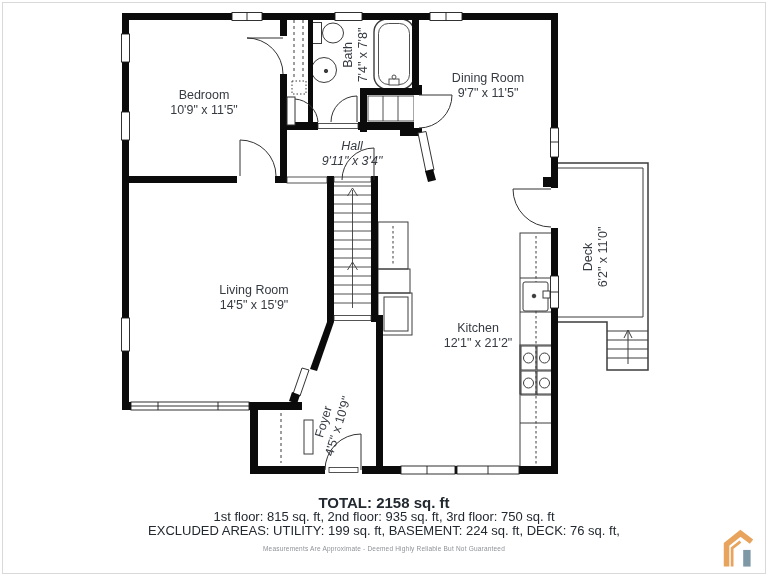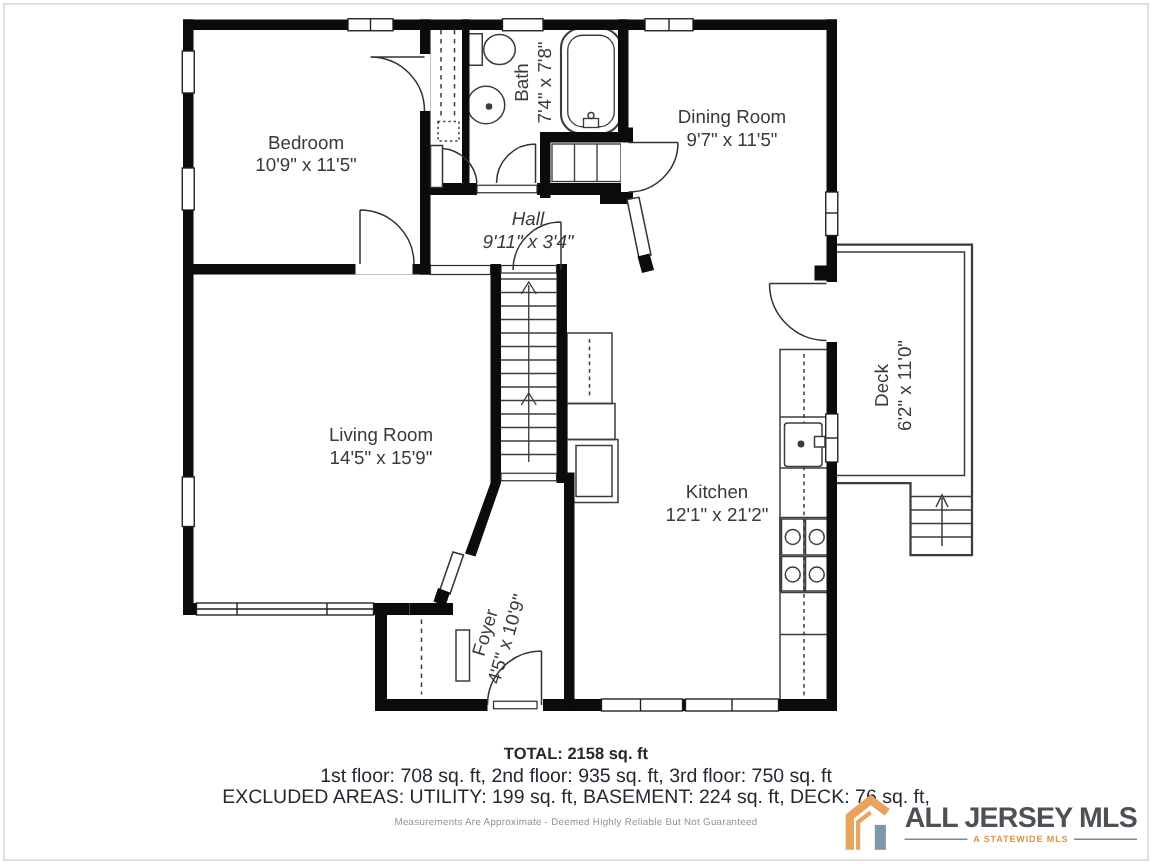--- a/index.html
+++ b/index.html
@@ -7,21 +7,21 @@
        font-family:"Liberation Sans", sans-serif;}
   .canvas{position:absolute;inset:0;background:#fff;}
   .frame{position:absolute;inset:2px;border:1px solid #d9d9d9;pointer-events:none;}
   .plan-svg{position:absolute;left:0;top:0;}
   .room-label{position:absolute;transform:translate(-50%,-50%);text-align:center;
       font-size:12.5px;line-height:1.18;color:#363b42;white-space:nowrap;}
   .room-label.rot90{transform:translate(-50%,-50%) rotate(-90deg);}
   .room-label.rotfoyer{transform:translate(-50%,-50%) rotate(-73deg);}
   .summary{position:absolute;left:0;right:0;top:496px;text-align:center;
       color:#232930;font-size:13px;line-height:14px;}
-  .summary .total{font-weight:bold;font-size:11px;}
+  .summary .total{font-weight:bold;font-size:15px;}
   .summary .disclaimer{font-size:6.5px;color:#8e9297;margin-top:4px;letter-spacing:.2px;}
   .logo{position:absolute;right:10px;bottom:7px;display:flex;align-items:center;gap:5px;}
   .logo-text{display:flex;flex-direction:column;}
   .logo-name{font-size:19px;font-weight:bold;color:#4b5156;letter-spacing:-0.5px;line-height:20px;}
   .logo-tagrow{display:flex;align-items:center;gap:4px;margin-top:1px;}
   .tag-line{height:1px;background:#81868b;flex:1;}
   .tag-text{font-size:6px;font-weight:bold;color:#e0934c;letter-spacing:.6px;white-space:nowrap;}
 </style>
 </head>
 <body>
@@ -262,33 +262,25 @@
     <div>Deck</div>
     <div>6'2" x 11'0"</div>
   </div>
   <div class="room-label rotfoyer" style="left:331px;top:424px;">
     <div>Foyer</div>
     <div>4'5" x 10'9"</div>
   </div>
 
   <div class="summary">
     <div class="total">TOTAL: 2158 sq. ft</div>
-    <div>1st floor: 708 sq. ft, 2nd floor: 935 sq. ft, 3rd floor: 750 sq. ft</div>
+    <div>1st floor: 815 sq. ft, 2nd floor: 935 sq. ft, 3rd floor: 750 sq. ft</div>
     <div>EXCLUDED AREAS: UTILITY: 199 sq. ft, BASEMENT: 224 sq. ft, DECK: 76 sq. ft,</div>
     <div class="disclaimer">Measurements Are Approximate - Deemed Highly Reliable But Not Guaranteed</div>
   </div>
 
   <div class="logo">
     <svg width="37" height="40" viewBox="0 0 40 42">
       <path d="M6,40 V16 L21,4 L33,13" fill="none" stroke="#e8a35c" stroke-width="6"></path>
       <path d="M12,40 V20 L21,13" fill="none" stroke="#e8a35c" stroke-width="3"></path>
       <rect x="24" y="22" width="8" height="18" fill="#7e98a6"></rect>
     </svg>
-    <div class="logo-text">
-      <div class="logo-name">ALL JERSEY MLS</div>
-      <div class="logo-tagrow">
-        <div class="tag-line"></div>
-        <div class="tag-text">A STATEWIDE MLS</div>
-        <div class="tag-line"></div>
-      </div>
-    </div>
   </div>
 </div>
 
 </body></html>

